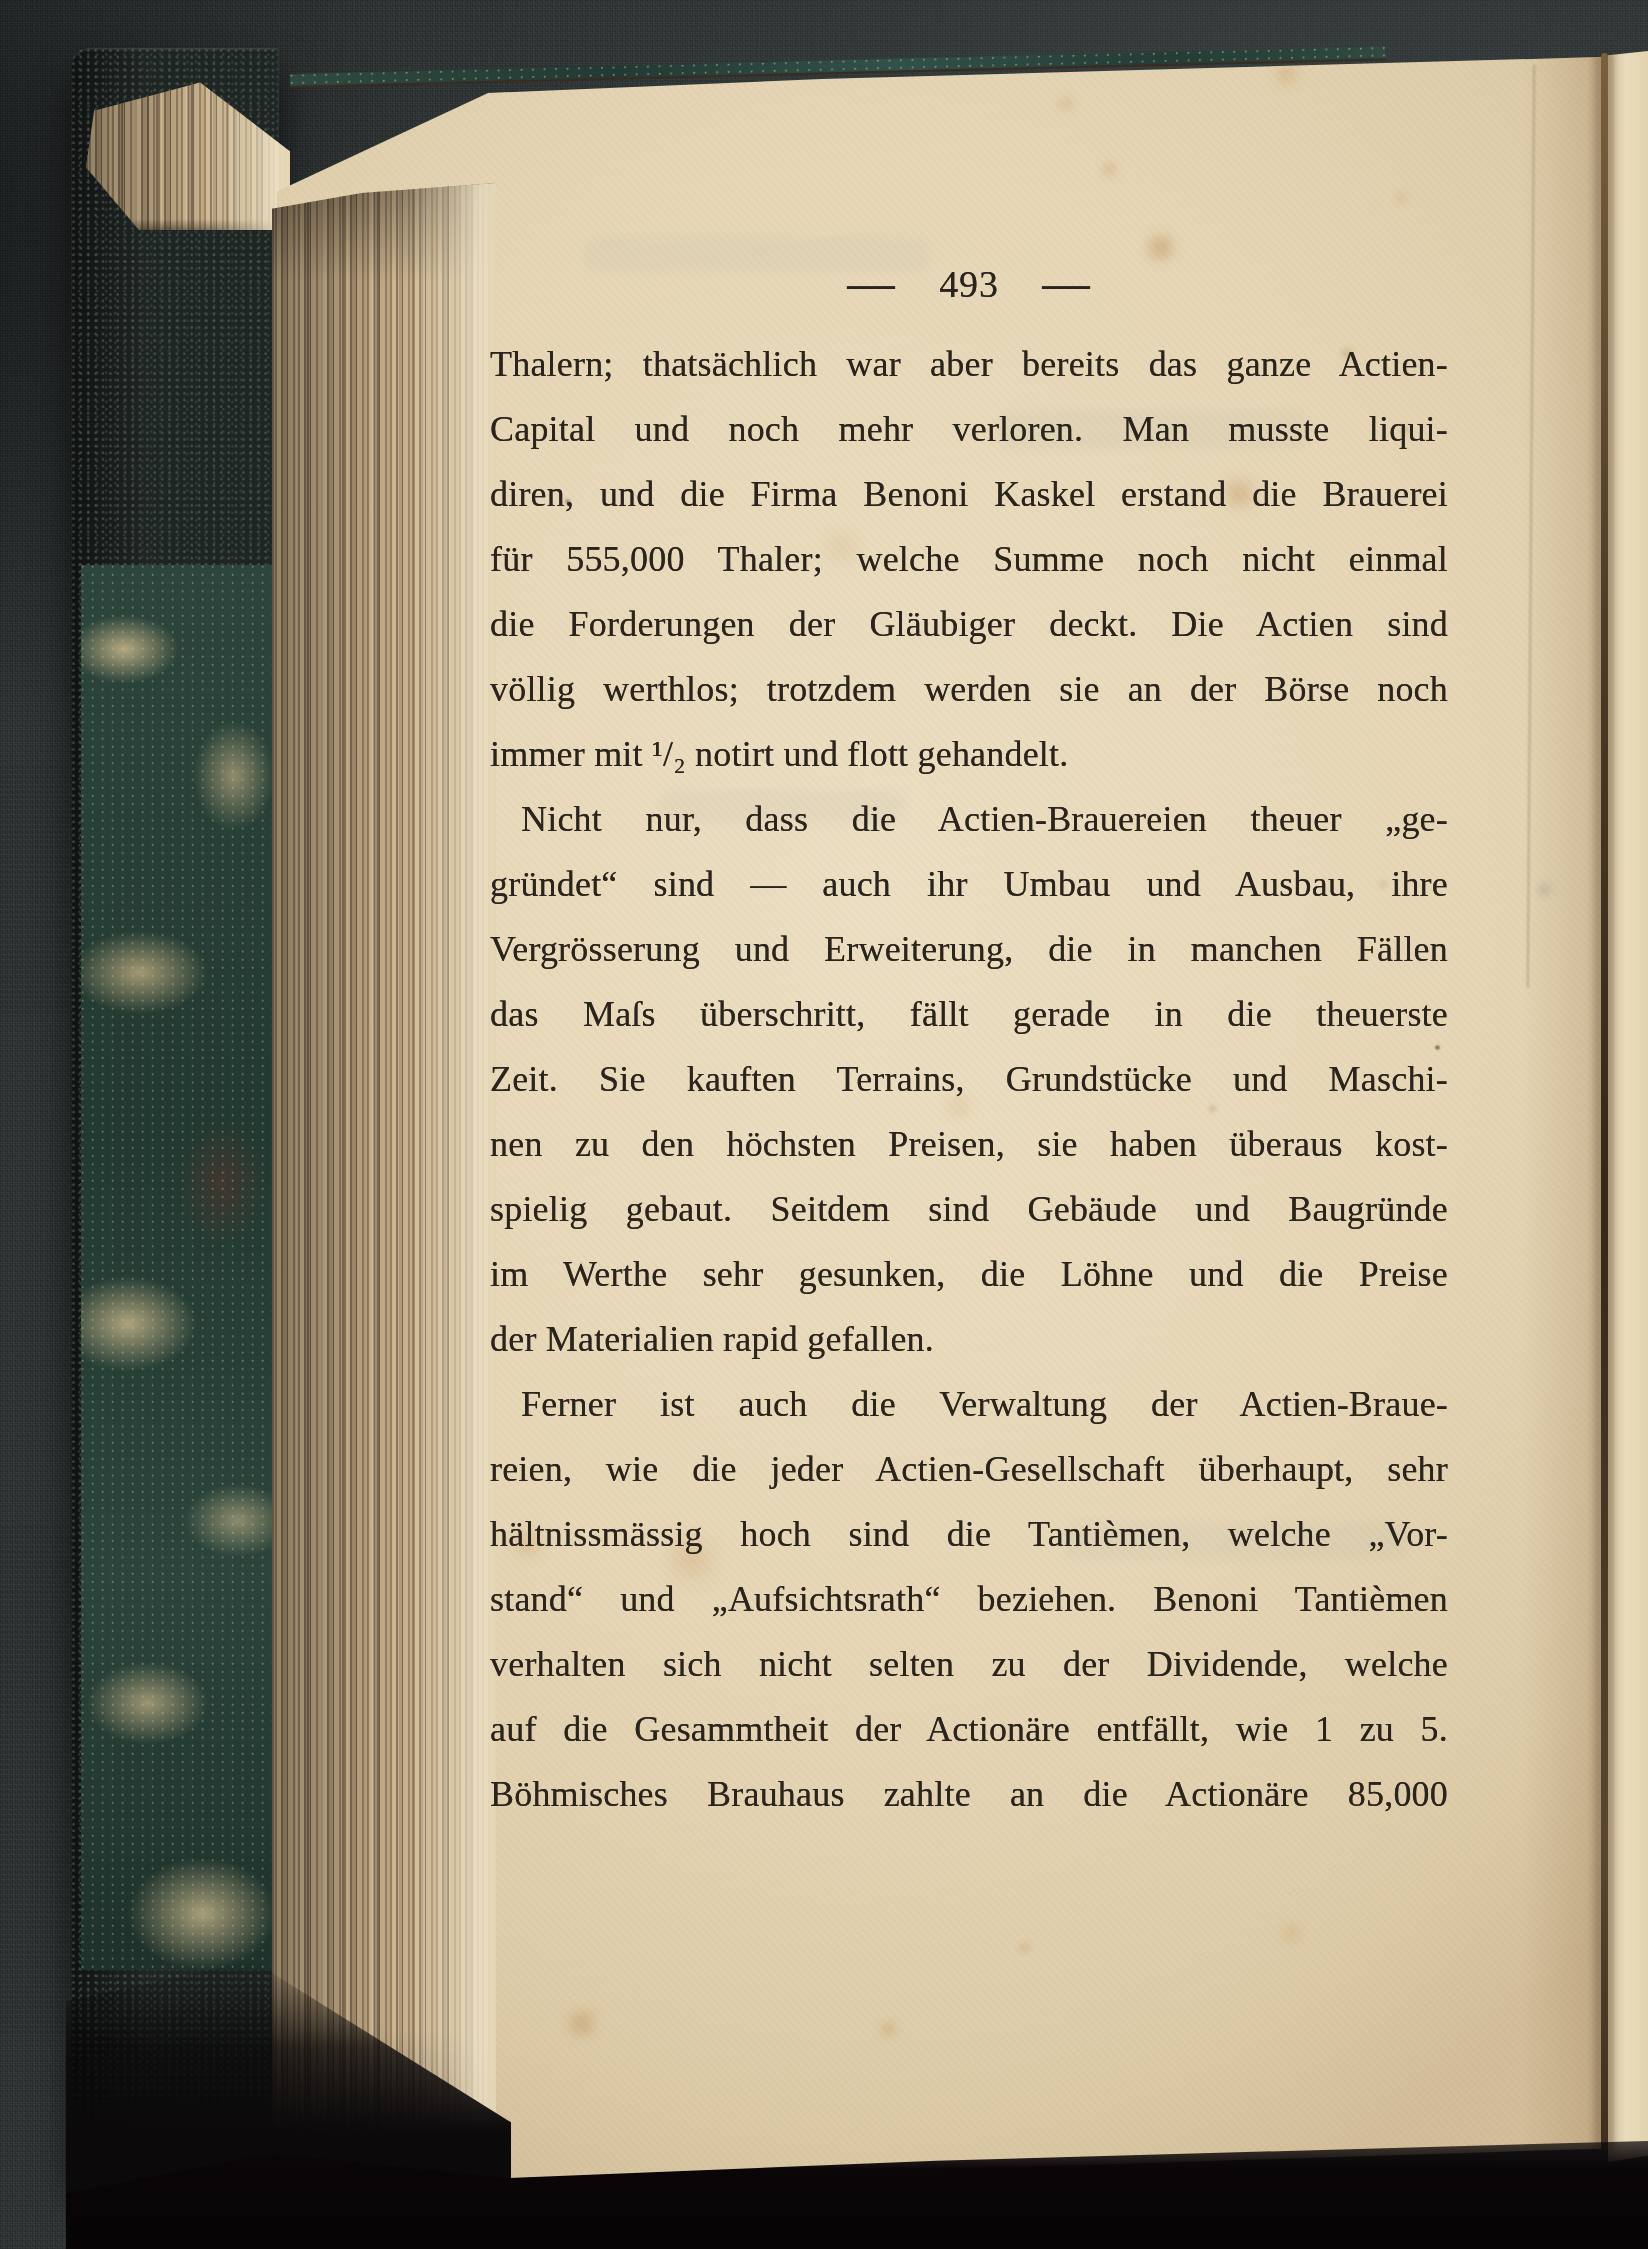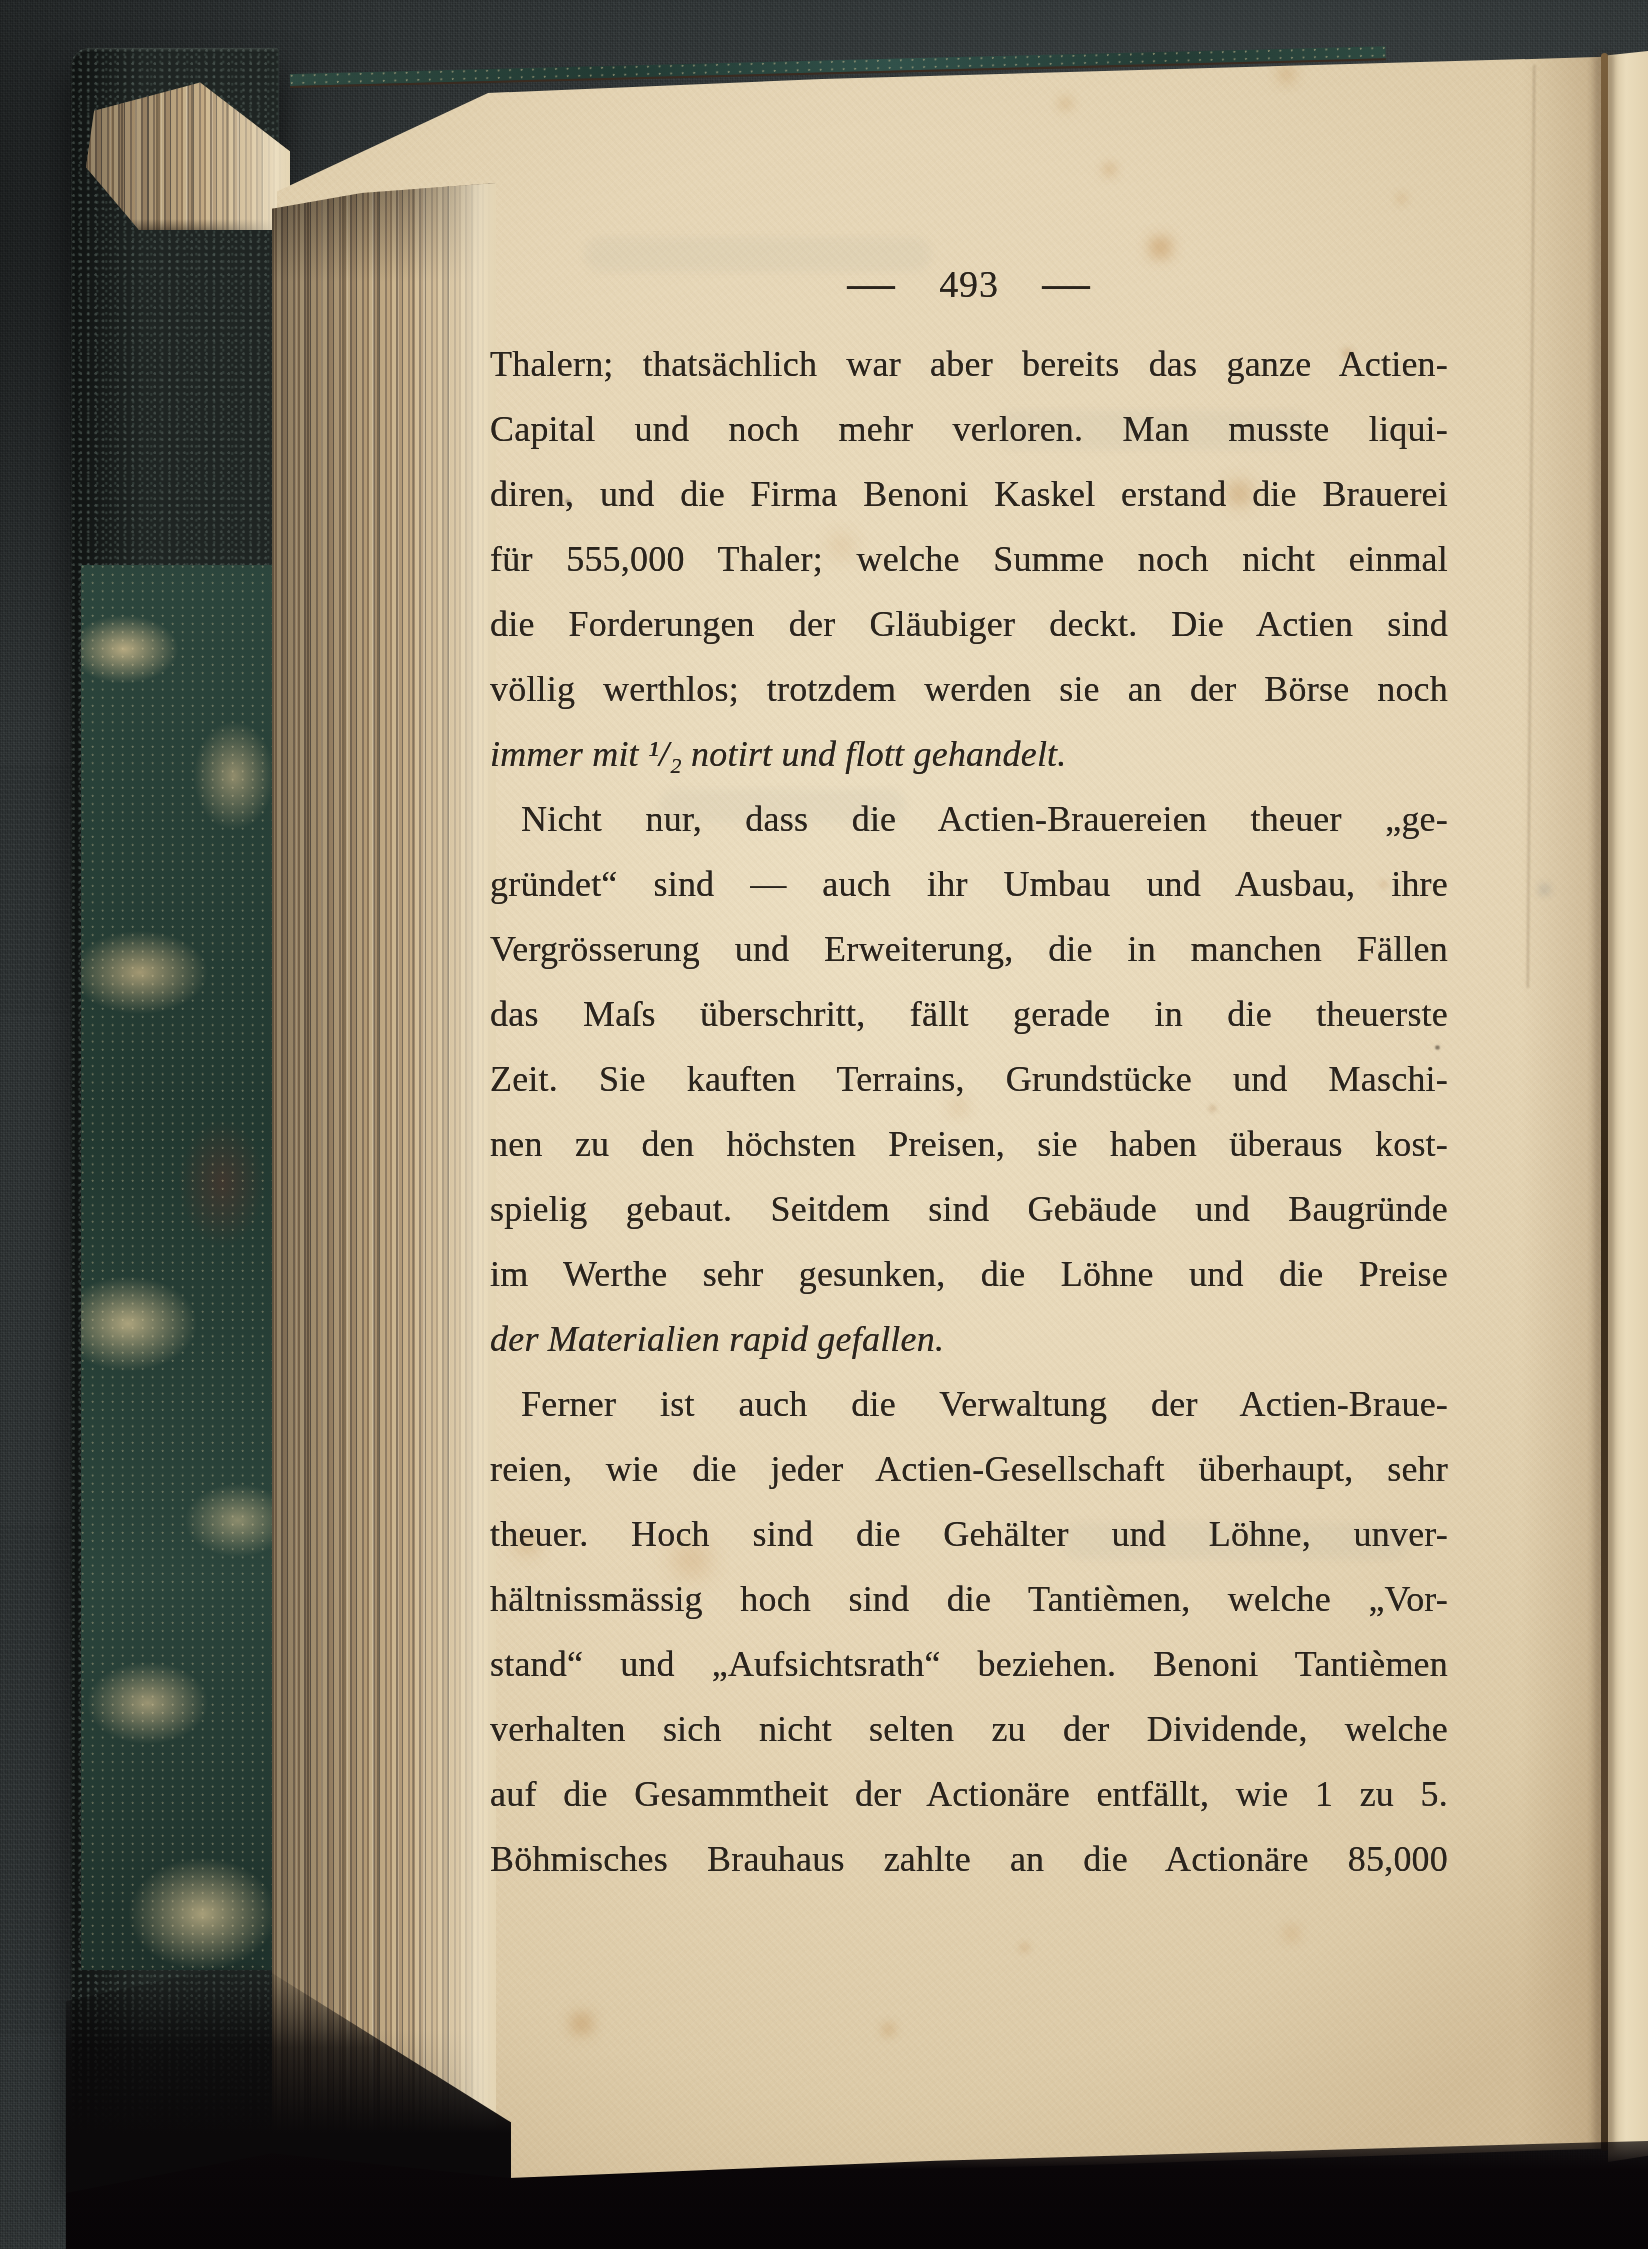--- a/index.html
+++ b/index.html
@@ -98,21 +98,21 @@
   
   .ink{color:var(--ink);text-shadow:0 0 0.5px rgba(42,36,29,.85);}
   .header{position:absolute;left:490px;top:257px;width:958px;height:53px;
     display:flex;justify-content:center;align-items:center;gap:48px;
     font-size:38px;letter-spacing:0.8px;}
   .header .dash{font-weight:bold;transform:scaleX(1.25);}
   .textblock{position:absolute;left:490px;top:332px;width:958px;
     font-size:36px;letter-spacing:0.2px;}
   .line{height:65px;line-height:65px;white-space:normal;}
   .line.j{text-align:justify;text-align-last:justify;}
-  .line.last{text-align:left;font-style:italic;}
+  .line.last{text-align:left;}
   .line.indent{padding-left:31px;}
   .margin-mark{position:absolute;left:171px;top:1671px;font-size:28px;color:rgba(52,44,36,.75);}
 
   
   .sliver{position:absolute;left:1608px;top:51px;width:40px;height:2111px;
     clip-path:polygon(0 .2%,100% 0,100% 99.7%,0 100%);
     background:linear-gradient(90deg,#cdbb98,#eadcbc 45%,#e2d2b0);}
   .gutter{position:absolute;left:1601px;top:53px;width:7.4px;height:2098px;border-radius:4.1px;
     background:linear-gradient(180deg,#7a5f3c,#4a3826 30%,#352817 55%,#5a4630 85%,#3e2f1e);
     box-shadow:-5.8px 0 7.4px rgba(60,40,20,.28), 5.8px 0 5.8px rgba(60,40,20,.3);}
@@ -171,21 +171,20 @@
       <div class="line j">gründet“ sind — auch ihr Umbau und Ausbau, ihre</div>
       <div class="line j">Vergrösserung und Erweiterung, die in manchen Fällen</div>
       <div class="line j">das Maſs überschritt, fällt gerade in die theuerste</div>
       <div class="line j">Zeit.  Sie kauften Terrains, Grundstücke und Maschi-</div>
       <div class="line j">nen zu den höchsten Preisen, sie haben überaus kost-</div>
       <div class="line j">spielig gebaut.  Seitdem sind Gebäude und Baugründe</div>
       <div class="line j">im Werthe sehr gesunken, die Löhne und die Preise</div>
       <div class="line last">der Materialien rapid gefallen.</div>
       <div class="line j indent">Ferner ist auch die Verwaltung der Actien-Braue-</div>
       <div class="line j">reien, wie die jeder Actien-Gesellschaft überhaupt, sehr</div>
-      <div class="line j">theuer.  Hoch sind die Gehälter und Löhne, unver-</div>
       <div class="line j">hältnissmässig hoch sind die Tantièmen, welche „Vor-</div>
       <div class="line j">stand“ und „Aufsichtsrath“ beziehen.  Benoni Tantièmen</div>
       <div class="line j">verhalten sich nicht selten zu der Dividende, welche</div>
       <div class="line j">auf die Gesammtheit der Actionäre entfällt, wie 1 zu 5.</div>
       <div class="line j">Böhmisches Brauhaus zahlte an die Actionäre 85,000</div>
     </div>
 
   <div class="sliver"></div>
 
   <div class="gutter"></div>

